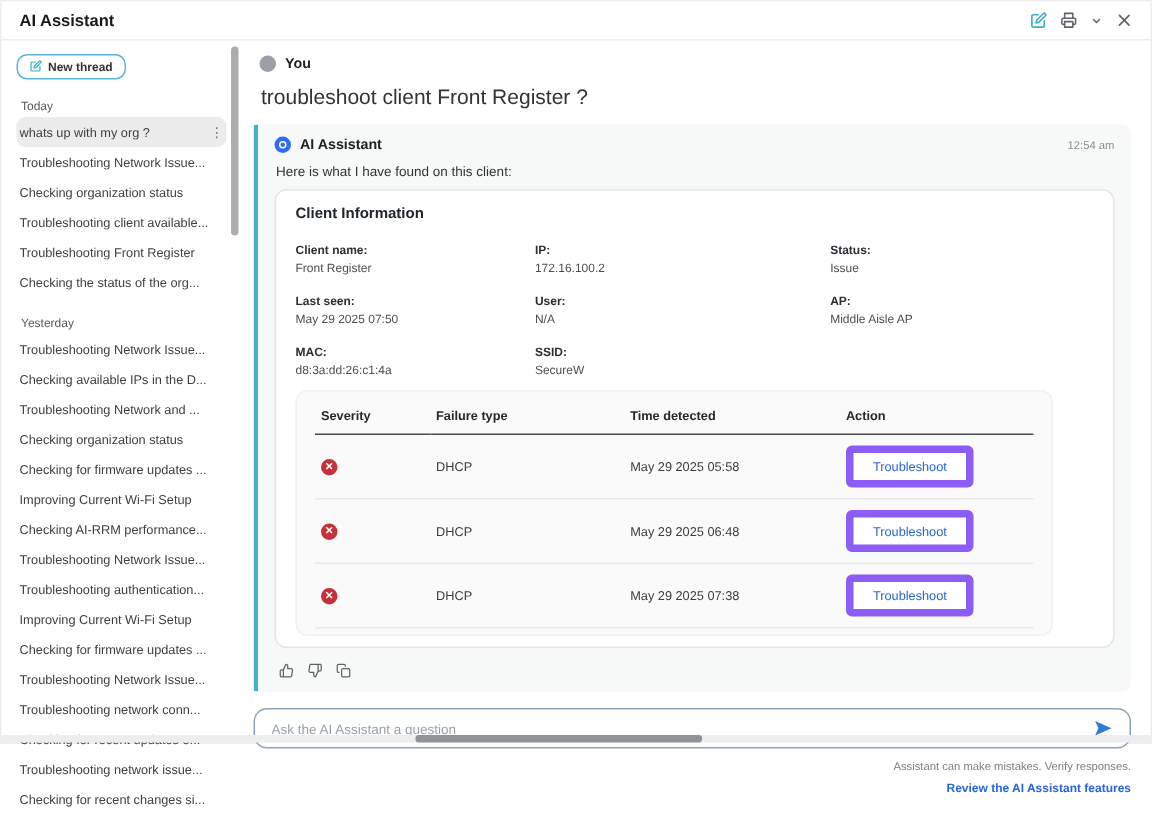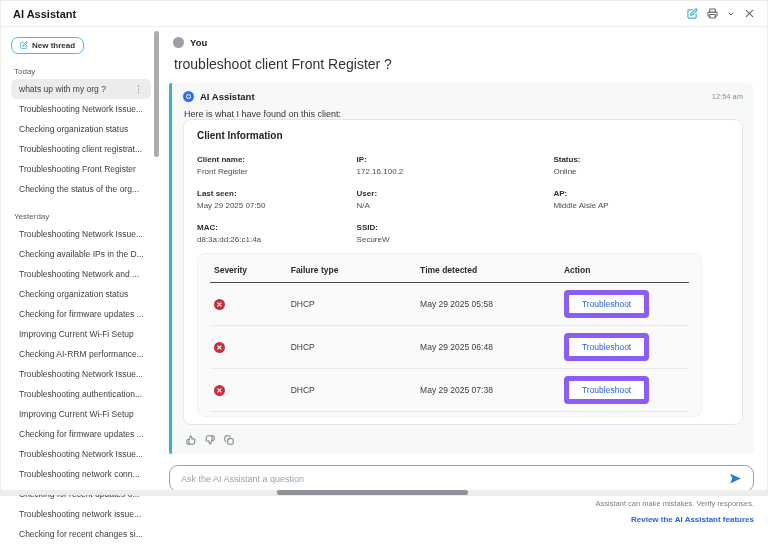--- a/index.html
+++ b/index.html
@@ -21,41 +21,41 @@
 
   .layout { display:flex; height:514px; }
 
   
   .sidebar { width:162px; flex-shrink:0; padding:8px 12px 0 10px; position:relative; overflow:hidden; }
   .sb-scroll { position:absolute; right:4px; top:4px; width:5px; height:126px; background:#adadad; border-radius:3px; }
   .new-thread { display:inline-flex; align-items:center; gap:4px; border:1px solid #5ab6d6; border-radius:7px;
     background:#fff; padding:3px 8px; font-size:8px; font-weight:bold; color:#333; cursor:pointer; }
   .new-thread svg { width:8px; height:8px; color:#3ab0c9; }
   .section-label { font-size:8px; color:#55595e; margin:13px 0 3px 3px; }
-  .thread-item { font-size:8.5px; color:#3c4043; padding:5px 8px; border-radius:6px; display:flex; align-items:flex-start;
+  .thread-item { font-size:8.5px; color:#3c4043; padding:5px 2px; border-radius:6px; display:flex; align-items:flex-start;
     white-space:nowrap; overflow:hidden; cursor:pointer; height:20px; }
   .thread-item .thread-label { overflow:hidden; flex:1; }
   .thread-item.selected { background:#ececec; }
   .kebab { color:#6b6f73; font-size:9px; padding-left:4px; }
 
   
   .main { flex:1; min-width:0; padding:8px 13px 0 6px; display:flex; flex-direction:column; }
   .msg-head { display:flex; align-items:center; gap:6px; }
   .user-msg { padding:2px 4px 0 4px; }
   .user-avatar { width:11px; height:11px; border-radius:50%; background:#9aa0a6; }
   .msg-name { font-size:9.5px; font-weight:bold; color:#202124; }
   .user-text { font-size:14px; color:#333; margin:8px 0 11px 1px; }
 
   .assistant { background:#f7f8f8; border-left:3px solid #3ab3cb; border-radius:2px 6px 6px 2px;
     padding:8px 11px 9px 11px; }
   .ai-avatar { width:11px; height:11px; border-radius:50%; background:#2f6ef2; display:inline-flex;
     align-items:center; justify-content:center; }
   .ai-avatar .ring { width:5px; height:5px; border:1.5px solid #fff; border-radius:50%; }
   .timestamp { margin-left:auto; font-size:7.5px; color:#8a8f94; }
-  .intro { font-size:9px; color:#333; margin:7px 0 0 1px; }
+  .intro { font-size:9px; color:#333; margin:7px 0 7px 1px; }
 
   .card { background:#fff; border:1px solid #e6e6e6; border-radius:8px; padding:10px 13px 7px 13px; }
   .card-title { font-size:10px; font-weight:bold; color:#20242b; }
   .info-grid { display:grid; grid-template-columns:30% 37% 33%; row-gap:13px; margin-top:14px; }
   .info-label { font-size:8px; font-weight:bold; color:#2b2e33; }
   .info-value { font-size:8px; color:#4a4e53; margin-top:3px; }
 
   .events-title { margin-top:19px; }
   .events-panel { background:#fafafa; border:1px solid #f0f0f0; border-radius:8px; padding:2px 12px 4px 12px;
     margin-top:9px; width:95%; }
@@ -143,21 +143,21 @@
             <span class="thread-label">whats up with my org ?</span>
             <span class="kebab">⋮</span>
           </div>
           <div class="thread-item">
             <span class="thread-label">Troubleshooting Network Issue...</span>
           </div>
           <div class="thread-item">
             <span class="thread-label">Checking organization status</span>
           </div>
           <div class="thread-item">
-            <span class="thread-label">Troubleshooting client registrat...</span>
+            <span class="thread-label">Troubleshooting client available...</span>
           </div>
           <div class="thread-item">
             <span class="thread-label">Troubleshooting Front Register</span>
           </div>
           <div class="thread-item">
             <span class="thread-label">Checking the status of the org...</span>
           </div>
           <div class="section-label">Yesterday</div>
           <div class="thread-item">
             <span class="thread-label">Troubleshooting Network Issue...</span>
@@ -237,21 +237,21 @@
               <div class="info-field">
                 <div class="info-label">Client name:</div>
                 <div class="info-value">Front Register</div>
               </div>
               <div class="info-field">
                 <div class="info-label">IP:</div>
                 <div class="info-value">172.16.100.2</div>
               </div>
               <div class="info-field">
                 <div class="info-label">Status:</div>
-                <div class="info-value">Online</div>
+                <div class="info-value">Issue</div>
               </div>
               <div class="info-field">
                 <div class="info-label">Last seen:</div>
                 <div class="info-value">May 29 2025 07:50</div>
               </div>
               <div class="info-field">
                 <div class="info-label">User:</div>
                 <div class="info-value">N/A</div>
               </div>
               <div class="info-field">

